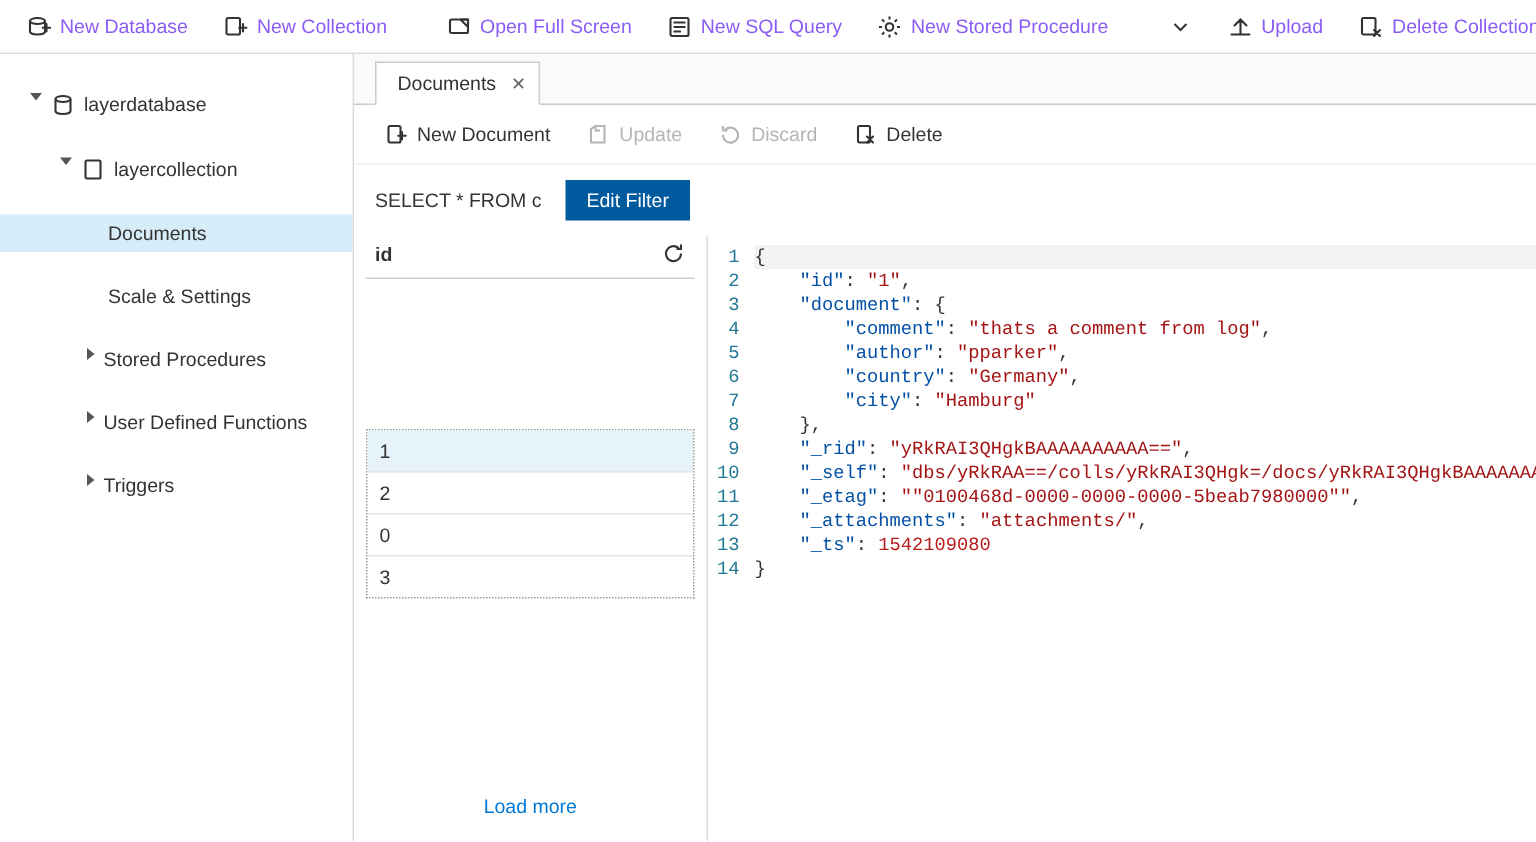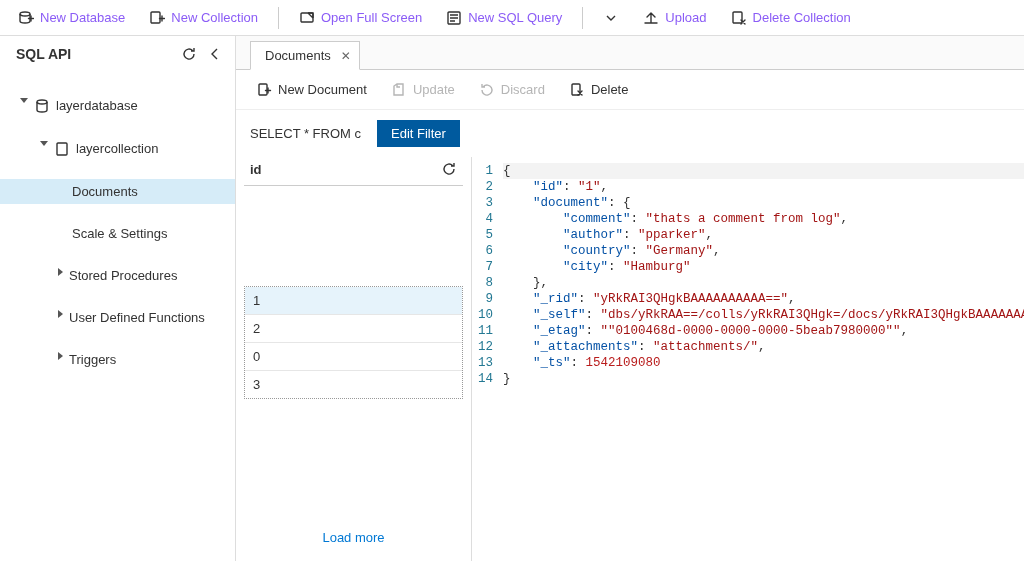--- a/index.html
+++ b/index.html
@@ -245,20 +245,27 @@
       </svg>
     <span>Open Full Screen</span>
   </div>
   <div class="tool-btn">
     <svg class="ico" viewBox="0 0 16 16">
         <rect x="2" y="2" width="12" height="12" rx="1"></rect>
         <path d="M4 5h8M4 8h8M4 11h5"></path>
       </svg>
     <span>New SQL Query</span>
   </div>
+  <div class="tool-btn">
+    <svg class="ico" viewBox="0 0 16 16">
+        <circle cx="8" cy="8" r="2.5"></circle>
+        <path d="M8 1v2M8 13v2M1 8h2M13 8h2M3 3l1.5 1.5M11.5 11.5L13 13M13 3l-1.5 1.5M4.5 11.5L3 13"></path>
+      </svg>
+    <span>New Stored Procedure</span>
+  </div>
   <div class="tool-sep"></div>
   <div class="tool-btn">
     <svg class="ico" viewBox="0 0 16 16">
         <path d="M4 6l4 4 4-4"></path>
       </svg>
   </div>
   <div class="tool-btn">
     <svg class="ico" viewBox="0 0 16 16">
         <path d="M8 13V3M4 7l4-4 4 4M2 13h12" stroke-linecap="round"></path>
       </svg>
@@ -270,31 +277,20 @@
         <path d="M10 10l4 4M14 10l-4 4" stroke-linecap="round"></path>
       </svg>
     <span>Delete Collection</span>
   </div>
 
 </div>
 
 <div class="main">
 
   <div class="sidebar">
-    <div class="side-head">
-      <span>SQL API</span>
-      <span class="side-head-icons">
-        <svg class="ico" viewBox="0 0 16 16">
-            <path d="M13 8a5 5 0 1 1-1.5-3.5M13 2v3h-3"></path>
-          </svg>
-        <svg class="ico" viewBox="0 0 16 16">
-            <path d="M10 3L5 8l5 5"></path>
-          </svg>
-      </span>
-    </div>
     <div class="tree">
       <div class="tree-row level-1">
         <span class="caret down"></span>
         <svg class="ico" viewBox="0 0 16 16">
             <ellipse cx="8" cy="4" rx="5" ry="2"></ellipse>
             <path d="M3 4v8c0 1.1 2.2 2 5 2s5-.9 5-2V4"></path>
           </svg>
         <span>layerdatabase</span>
       </div>
       <div class="tree-row level-2">

